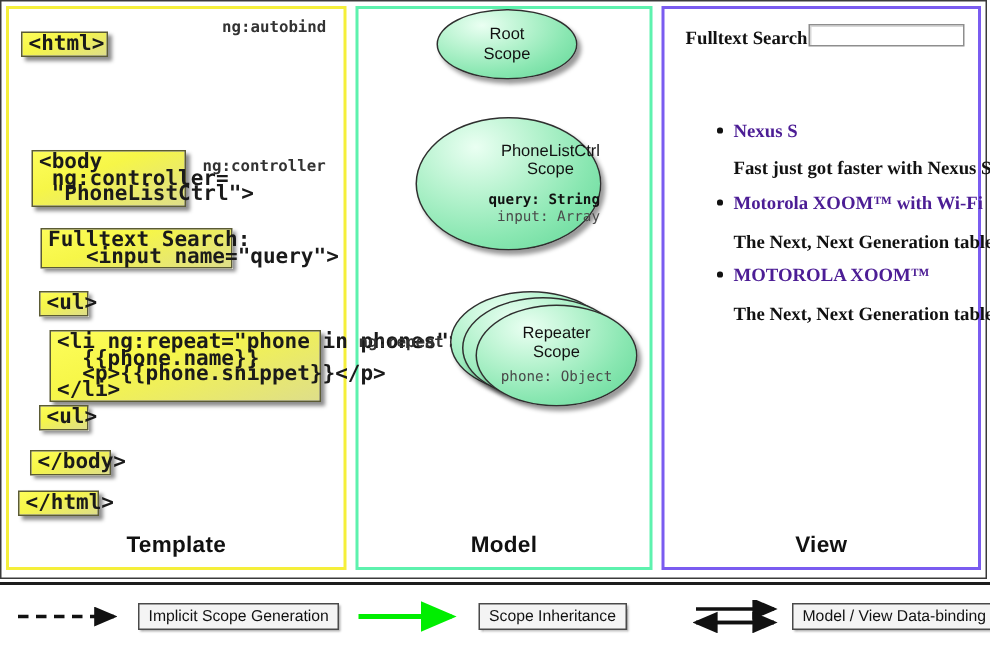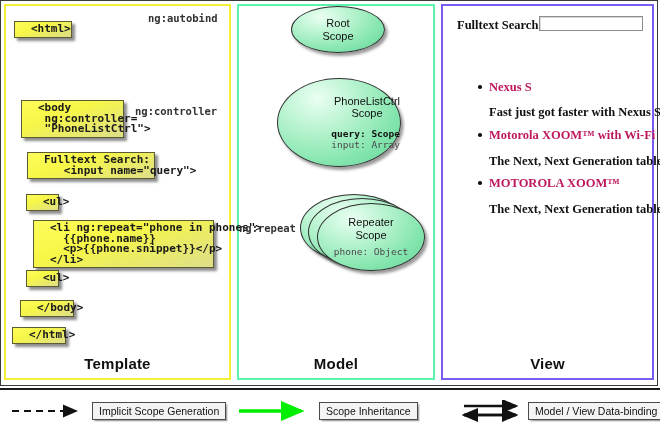--- a/index.html
+++ b/index.html
@@ -30,22 +30,22 @@
     position:absolute;bottom:6px;left:0;width:100%;text-align:center;
     font-size:15px;font-weight:700;color:#111;letter-spacing:.2px;
   }
 
   
   .codebox{
     position:absolute;box-sizing:border-box;
     background:linear-gradient(160deg,#fdfd5a 0%,#f6f648 38%,#dede8a 100%);
     border:1px solid #5b5b34;
     font-family:"DejaVu Sans Mono", monospace;
-    font-size:11px;line-height:10.5px;color:#1a1a1a;
-    padding:2px 4px 2px 16px;white-space:pre;
+    font-size:14px;line-height:10.5px;color:#1a1a1a;
+    padding:2px 4px 2px 4px;white-space:pre;
     box-shadow:2.5px 2.5px 2.5px rgba(0,0,0,.45);
     font-weight:700;
   }
 
   
   .scope{
     position:absolute;border-radius:50%;
     background:radial-gradient(ellipse at 32% 22%, #eafff2 0%, #b7f3cf 34%, #8ae7b2 64%, #5fd695 100%);
     border:1.5px solid #2f2f2f;
     box-shadow:2.5px 3px 3px rgba(0,0,0,.40);
@@ -65,21 +65,21 @@
   .vlabel{
     position:absolute;font-family:"Liberation Serif", serif;
     font-size:12.5px;color:#111;white-space:nowrap;font-weight:600;
   }
   .vinput{
     position:absolute;box-sizing:border-box;background:#fff;
     border:1px solid #8e8e8e;box-shadow:inset 1px 1px 0 #d8d8d8;
   }
   .vbullet{
     position:absolute;font-family:"Liberation Serif", serif;
-    font-size:12.5px;color:#be185d;white-space:nowrap;font-weight:600;
+    font-size:12.5px;color:#4c1d95;white-space:nowrap;font-weight:600;
   }
   .vbullet .dot{position:absolute;left:-11px;top:5px;width:3.5px;height:3.5px;border-radius:50%;background:#111;}
   .vsnippet{
     position:absolute;font-family:"Liberation Serif", serif;
     font-size:12.5px;color:#111;white-space:nowrap;font-weight:600;
   }
 
   
   .legend{position:absolute;left:0;top:392px;width:660px;height:43px;}
   .legend-item{position:absolute;top:8px;display:flex;align-items:center;}
@@ -163,21 +163,21 @@
   <div class="edge-label" style="left:239px; top:222px;">ng:repeat</div>
 
   <div class="scope" style="left:291px; top:6px; width:92px; height:45px;">
     <div class="title" style="white-space:pre-line;">Root
 Scope</div>
   </div>
 
   <div class="scope" style="left:277px; top:78px; width:122px; height:87px;align-items:flex-end;">
     <div class="title" style="white-space:pre-line;margin-bottom:8px;">PhoneListCtrl
 Scope</div>
-    <div class="prop b">query: Scope</div>
+    <div class="prop b">query: String</div>
     <div class="prop g">input: Array</div>
   </div>
 
   <div class="scope" style="left:300px; top:194px; width:106px; height:66px;z-index:1;"></div>
   <div class="scope" style="left:308px; top:198px; width:106px; height:66px;z-index:2;"></div>
   <div class="scope" style="left:317px; top:203px; width:106px; height:66px;z-index:3;justify-content:center;">
     <div class="title" style="white-space:pre-line;margin-bottom:5px;">Repeater
 Scope</div>
     <div class="prop g">phone: Object</div>
   </div>

